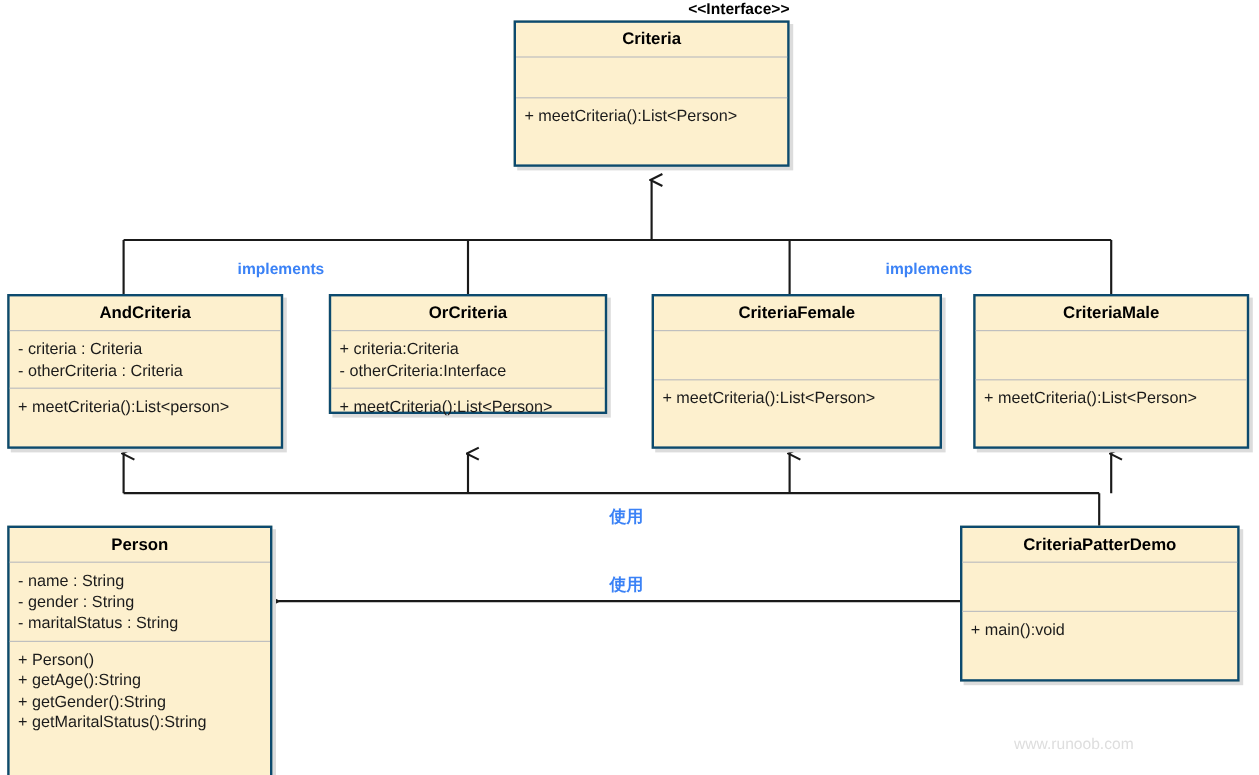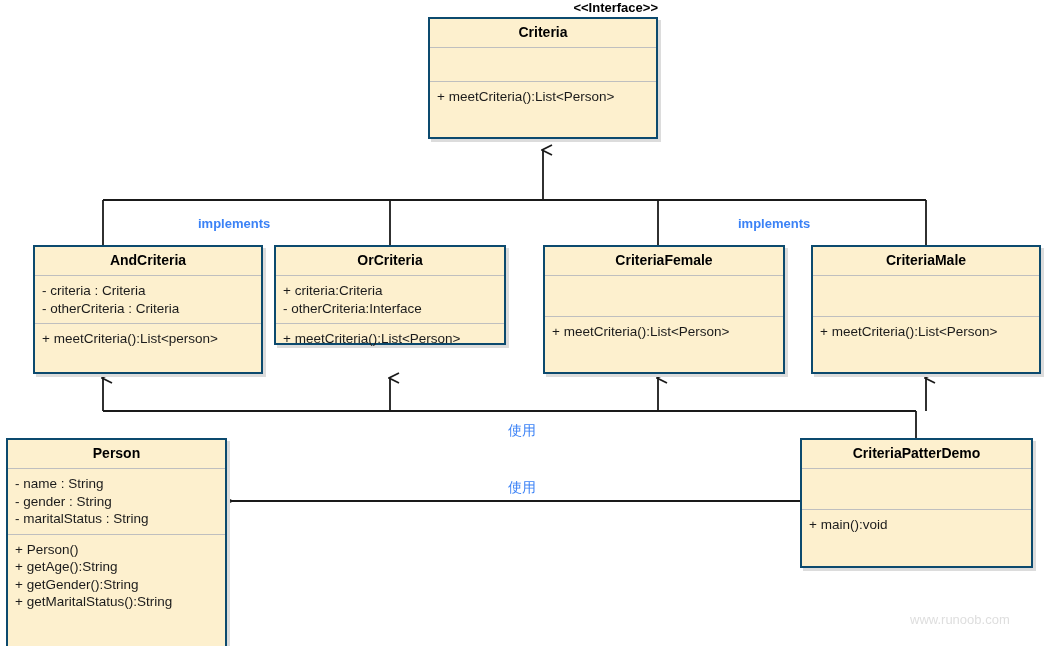--- a/index.html
+++ b/index.html
@@ -66,21 +66,21 @@
   
   .edge-label {
     position: absolute;
     font-size: 13px;
     font-weight: bold;
     color: #3b82f6;
     white-space: nowrap;
   }
   .edge-label.cjk {
     font-size: 14px;
-    font-weight: normal;
+    font-weight: bold;
   }
   
   .watermark {
     position: absolute;
     font-size: 13px;
     color: #DEDEDE;
     white-space: nowrap;
   }
   
   #wires {
@@ -135,21 +135,21 @@
   <div class="uml-box" style="left:428px; top:17px; width:230px; height:122px;">
     <div class="uml-title">Criteria</div>
     <div class="uml-sep"></div>
     <div class="uml-compartment" style="height:33px;"></div>
     <div class="uml-sep"></div>
     <div class="uml-compartment">
       <div class="row">+ meetCriteria():List&lt;Person&gt;</div>
     </div>
   </div>
 
-  <div class="uml-box" style="left:6px; top:245px; width:230px; height:129px;margin-left:27px;">
+  <div class="uml-box" style="left:6px; top:245px; width:230px; height:129px;">
     <div class="uml-title">AndCriteria</div>
     <div class="uml-sep"></div>
     <div class="uml-compartment">
       <div class="row">- criteria : Criteria</div>
       <div class="row">- otherCriteria : Criteria</div>
     </div>
     <div class="uml-sep"></div>
     <div class="uml-compartment">
       <div class="row">+ meetCriteria():List&lt;person&gt;</div>
     </div>
@@ -216,15 +216,15 @@
   </div>
 
   <div class="edge-label" style="left:198px; top:216px;">implements</div>
 
   <div class="edge-label" style="left:738px; top:216px;">implements</div>
 
   <div class="edge-label cjk" style="left:508px; top:422px;">使用</div>
 
   <div class="edge-label cjk" style="left:508px; top:479px;">使用</div>
 
-  <div class="watermark" style="left:910px; top:612px;">www.runoob.com</div>
+  <div class="watermark" style="left:845px; top:612px;">www.runoob.com</div>
 
 </div>
 
 </body></html>

